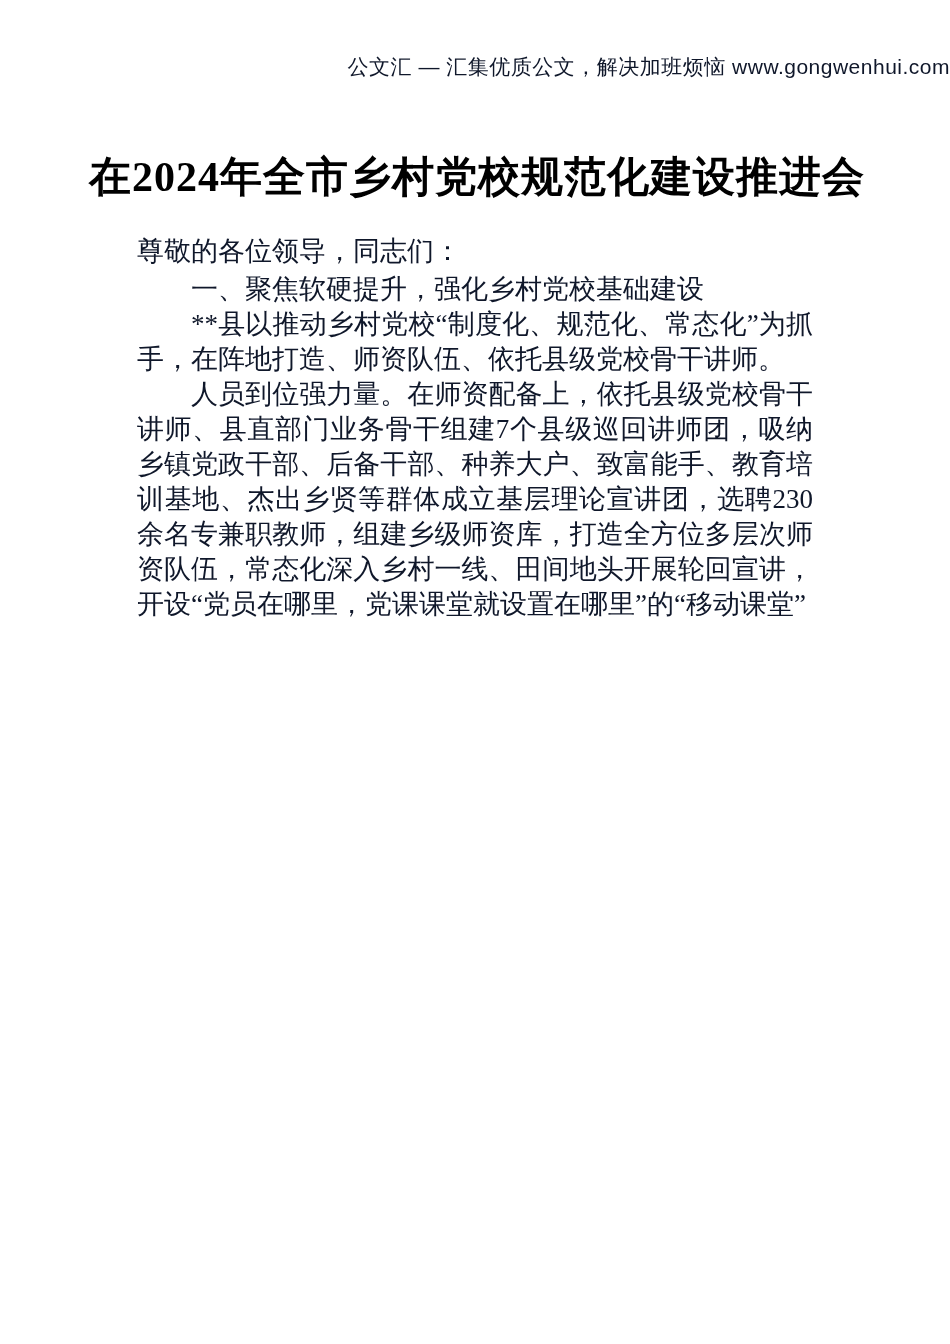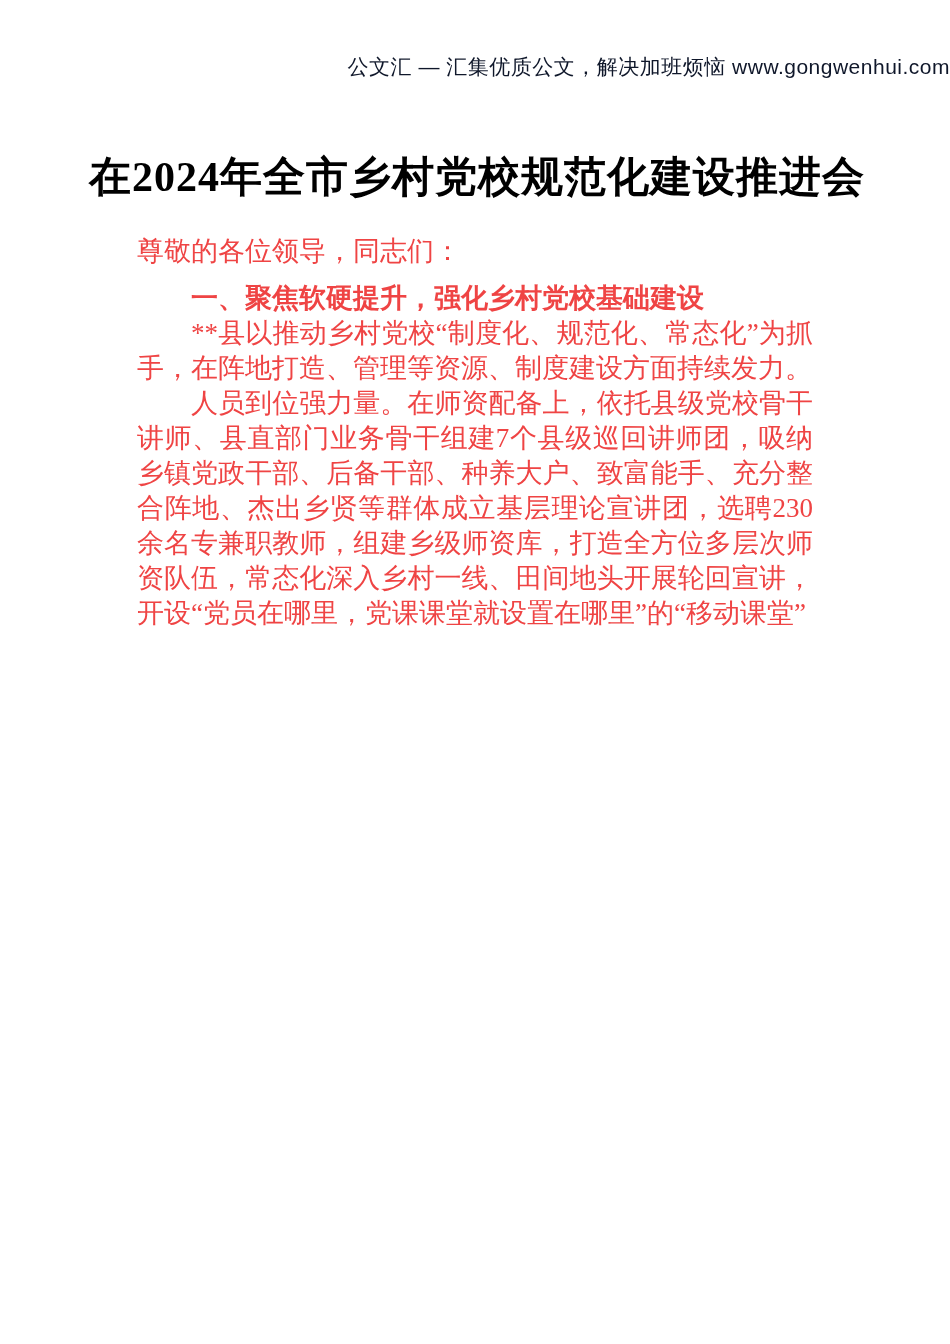--- a/index.html
+++ b/index.html
@@ -29,40 +29,40 @@
     font-weight: 700;
     color: #000000;
     letter-spacing: 1px;
   }
   .content {
     width: 676px;
     margin: 24px auto 0;
     font-family: "Liberation Serif", "DejaVu Serif", serif;
     font-size: 27px;
     line-height: 35px;
-    color: #ef4444;
+    color: #0f172a;
     text-align: justify;
     word-break: break-all;
     overflow-wrap: anywhere;
   }
   .content p { margin: 0; text-indent: 2em; }
   .content p.greeting { text-indent: 0; }
-  .content p.heading { font-weight: 700; margin-top: 12px; }
+  .content p.heading { font-weight: 400; margin-top: 3px; }
 </style>
 </head>
 <body>
 
 <div class="page">
 
   <div class="site-banner">公文汇 — 汇集优质公文，解决加班烦恼 www.gongwenhui.com</div>
 
   <div class="doc-title">
     <div>在2024年全市乡村党校规范化建设推进会</div>
   </div>
 
   <div class="content">
     <p class="greeting">尊敬的各位领导，同志们：</p>
     <p class="heading">一、聚焦软硬提升，强化乡村党校基础建设</p>
-    <p>**县以推动乡村党校“制度化、规范化、常态化”为抓手，在阵地打造、管理等资源、制度建设方面持续发力。</p>
-    <p>人员到位强力量。在师资配备上，依托县级党校骨干讲师、县直部门业务骨干组建7个县级巡回讲师团，吸纳乡镇党政干部、后备干部、种养大户、致富能手、充分整合阵地、杰出乡贤等群体成立基层理论宣讲团，选聘230余名专兼职教师，组建乡级师资库，打造全方位多层次师资队伍，常态化深入乡村一线、田间地头开展轮回宣讲，开设“党员在哪里，党课课堂就设置在哪里”的“移动课堂”</p>
+    <p>**县以推动乡村党校“制度化、规范化、常态化”为抓手，在阵地打造、师资队伍、依托县级党校骨干讲师。</p>
+    <p>人员到位强力量。在师资配备上，依托县级党校骨干讲师、县直部门业务骨干组建7个县级巡回讲师团，吸纳乡镇党政干部、后备干部、种养大户、致富能手、教育培训基地、杰出乡贤等群体成立基层理论宣讲团，选聘230余名专兼职教师，组建乡级师资库，打造全方位多层次师资队伍，常态化深入乡村一线、田间地头开展轮回宣讲，开设“党员在哪里，党课课堂就设置在哪里”的“移动课堂”</p>
   </div>
 
 </div>
 
 </body></html>

